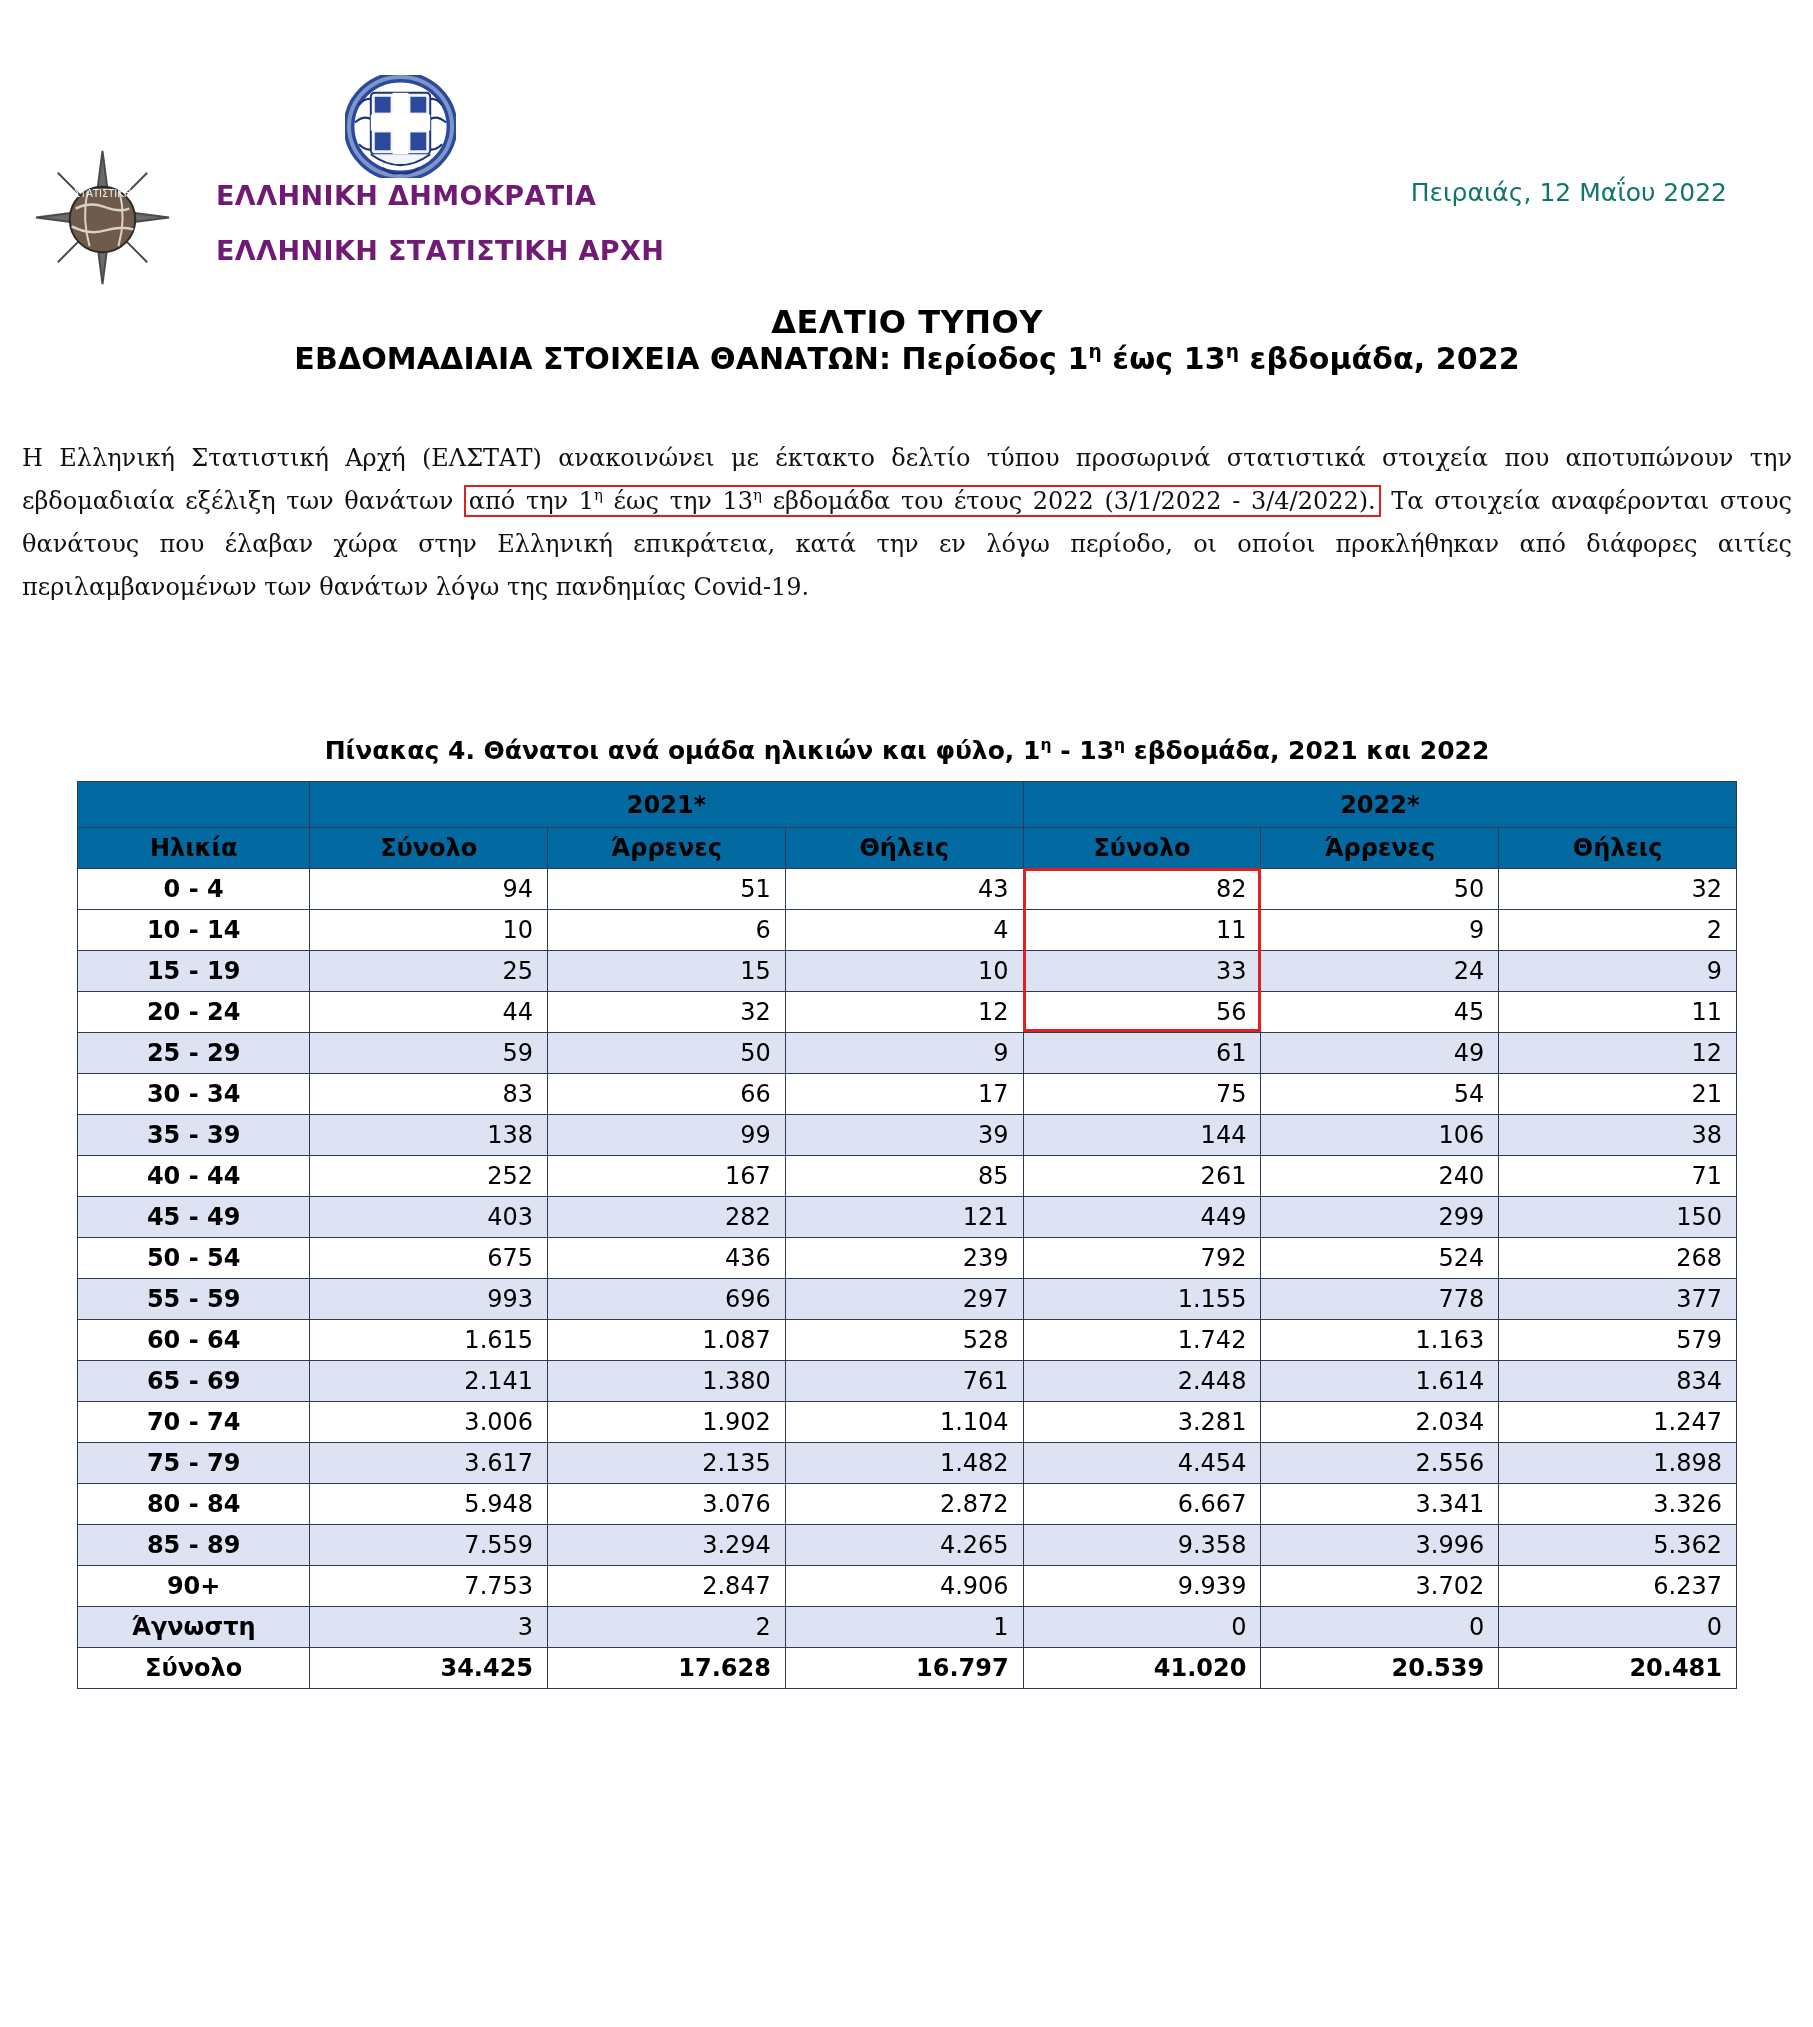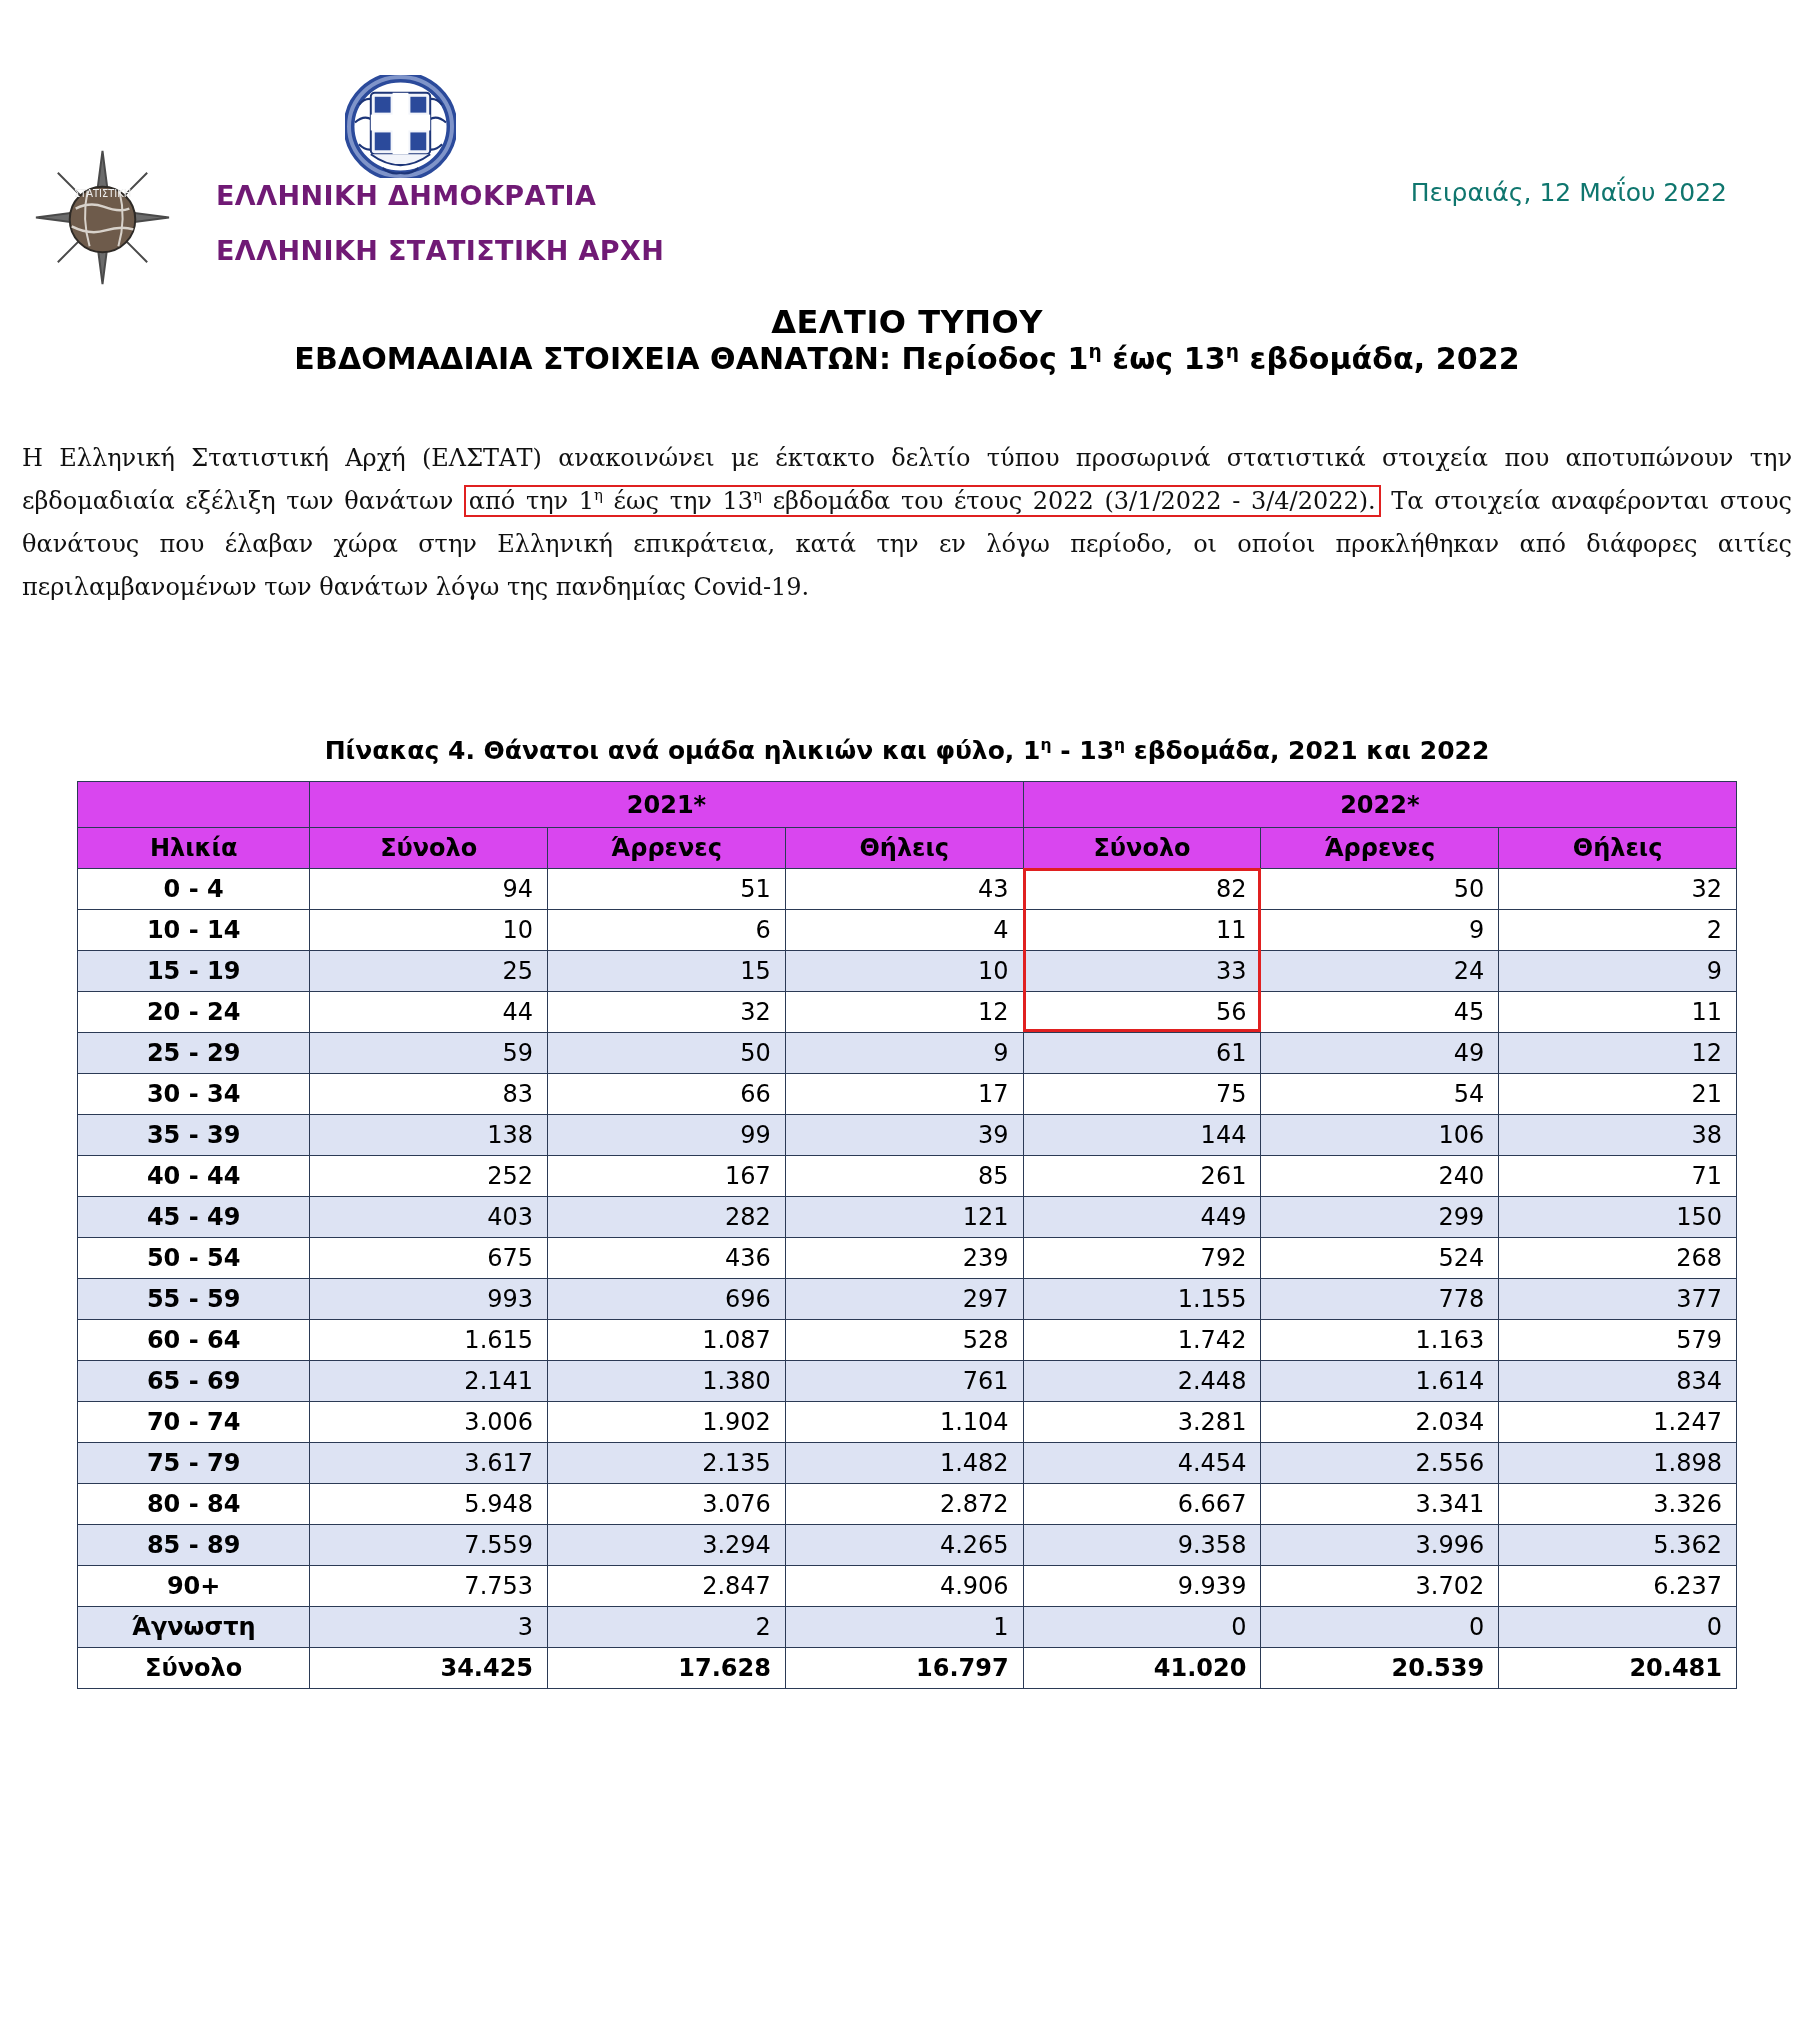--- a/index.html
+++ b/index.html
@@ -127,21 +127,21 @@
     font-family: "DejaVu Sans", "Liberation Sans", sans-serif;
     font-size: 23px;
   }
   table.deaths th,
   table.deaths td {
     border: 1.5px solid #2b3a55;
     height: 41px;
     padding: 0 14px;
   }
   table.deaths thead th {
-    background: #d946ef;
+    background: #0369a1;
     font-weight: bold;
     text-align: center;
     font-size: 24px;
     color: #000;
   }
   thead tr.year-row th { height: 46px; }
   thead tr.year-row th.corner { border-bottom-color: #2b3a55; }
   table.deaths tbody td {
     text-align: right;
     font-size: 24px;

